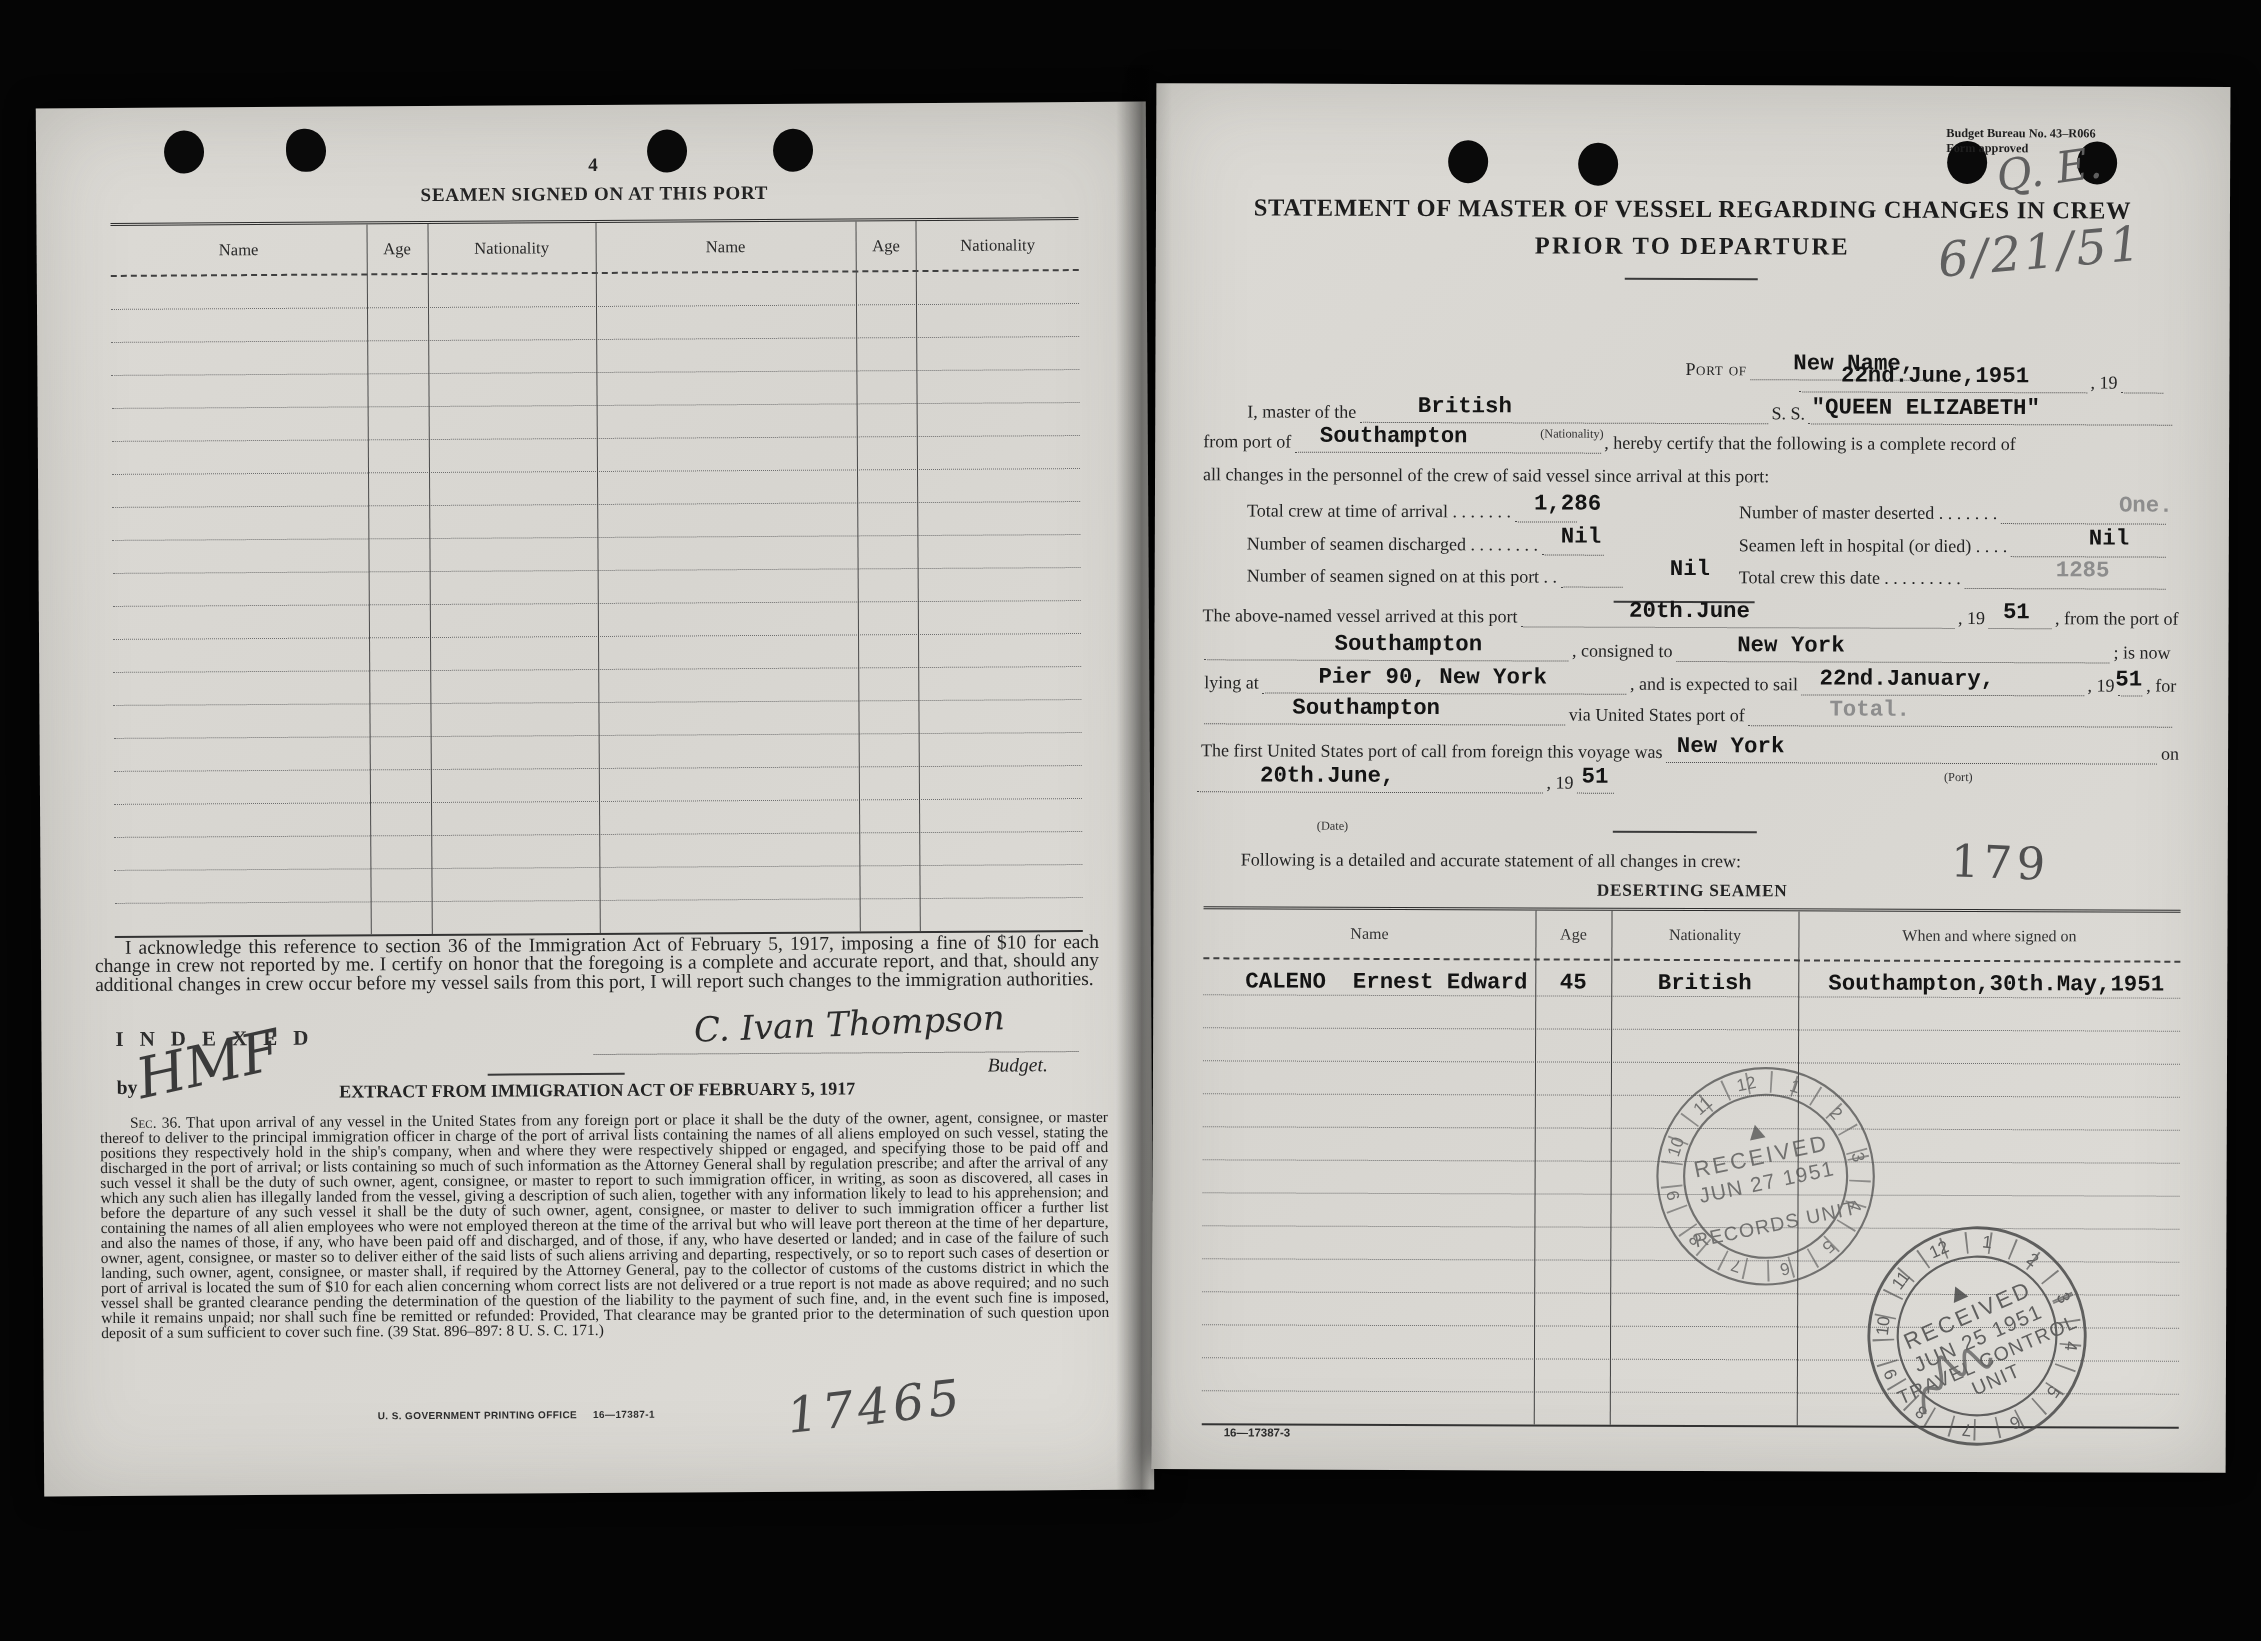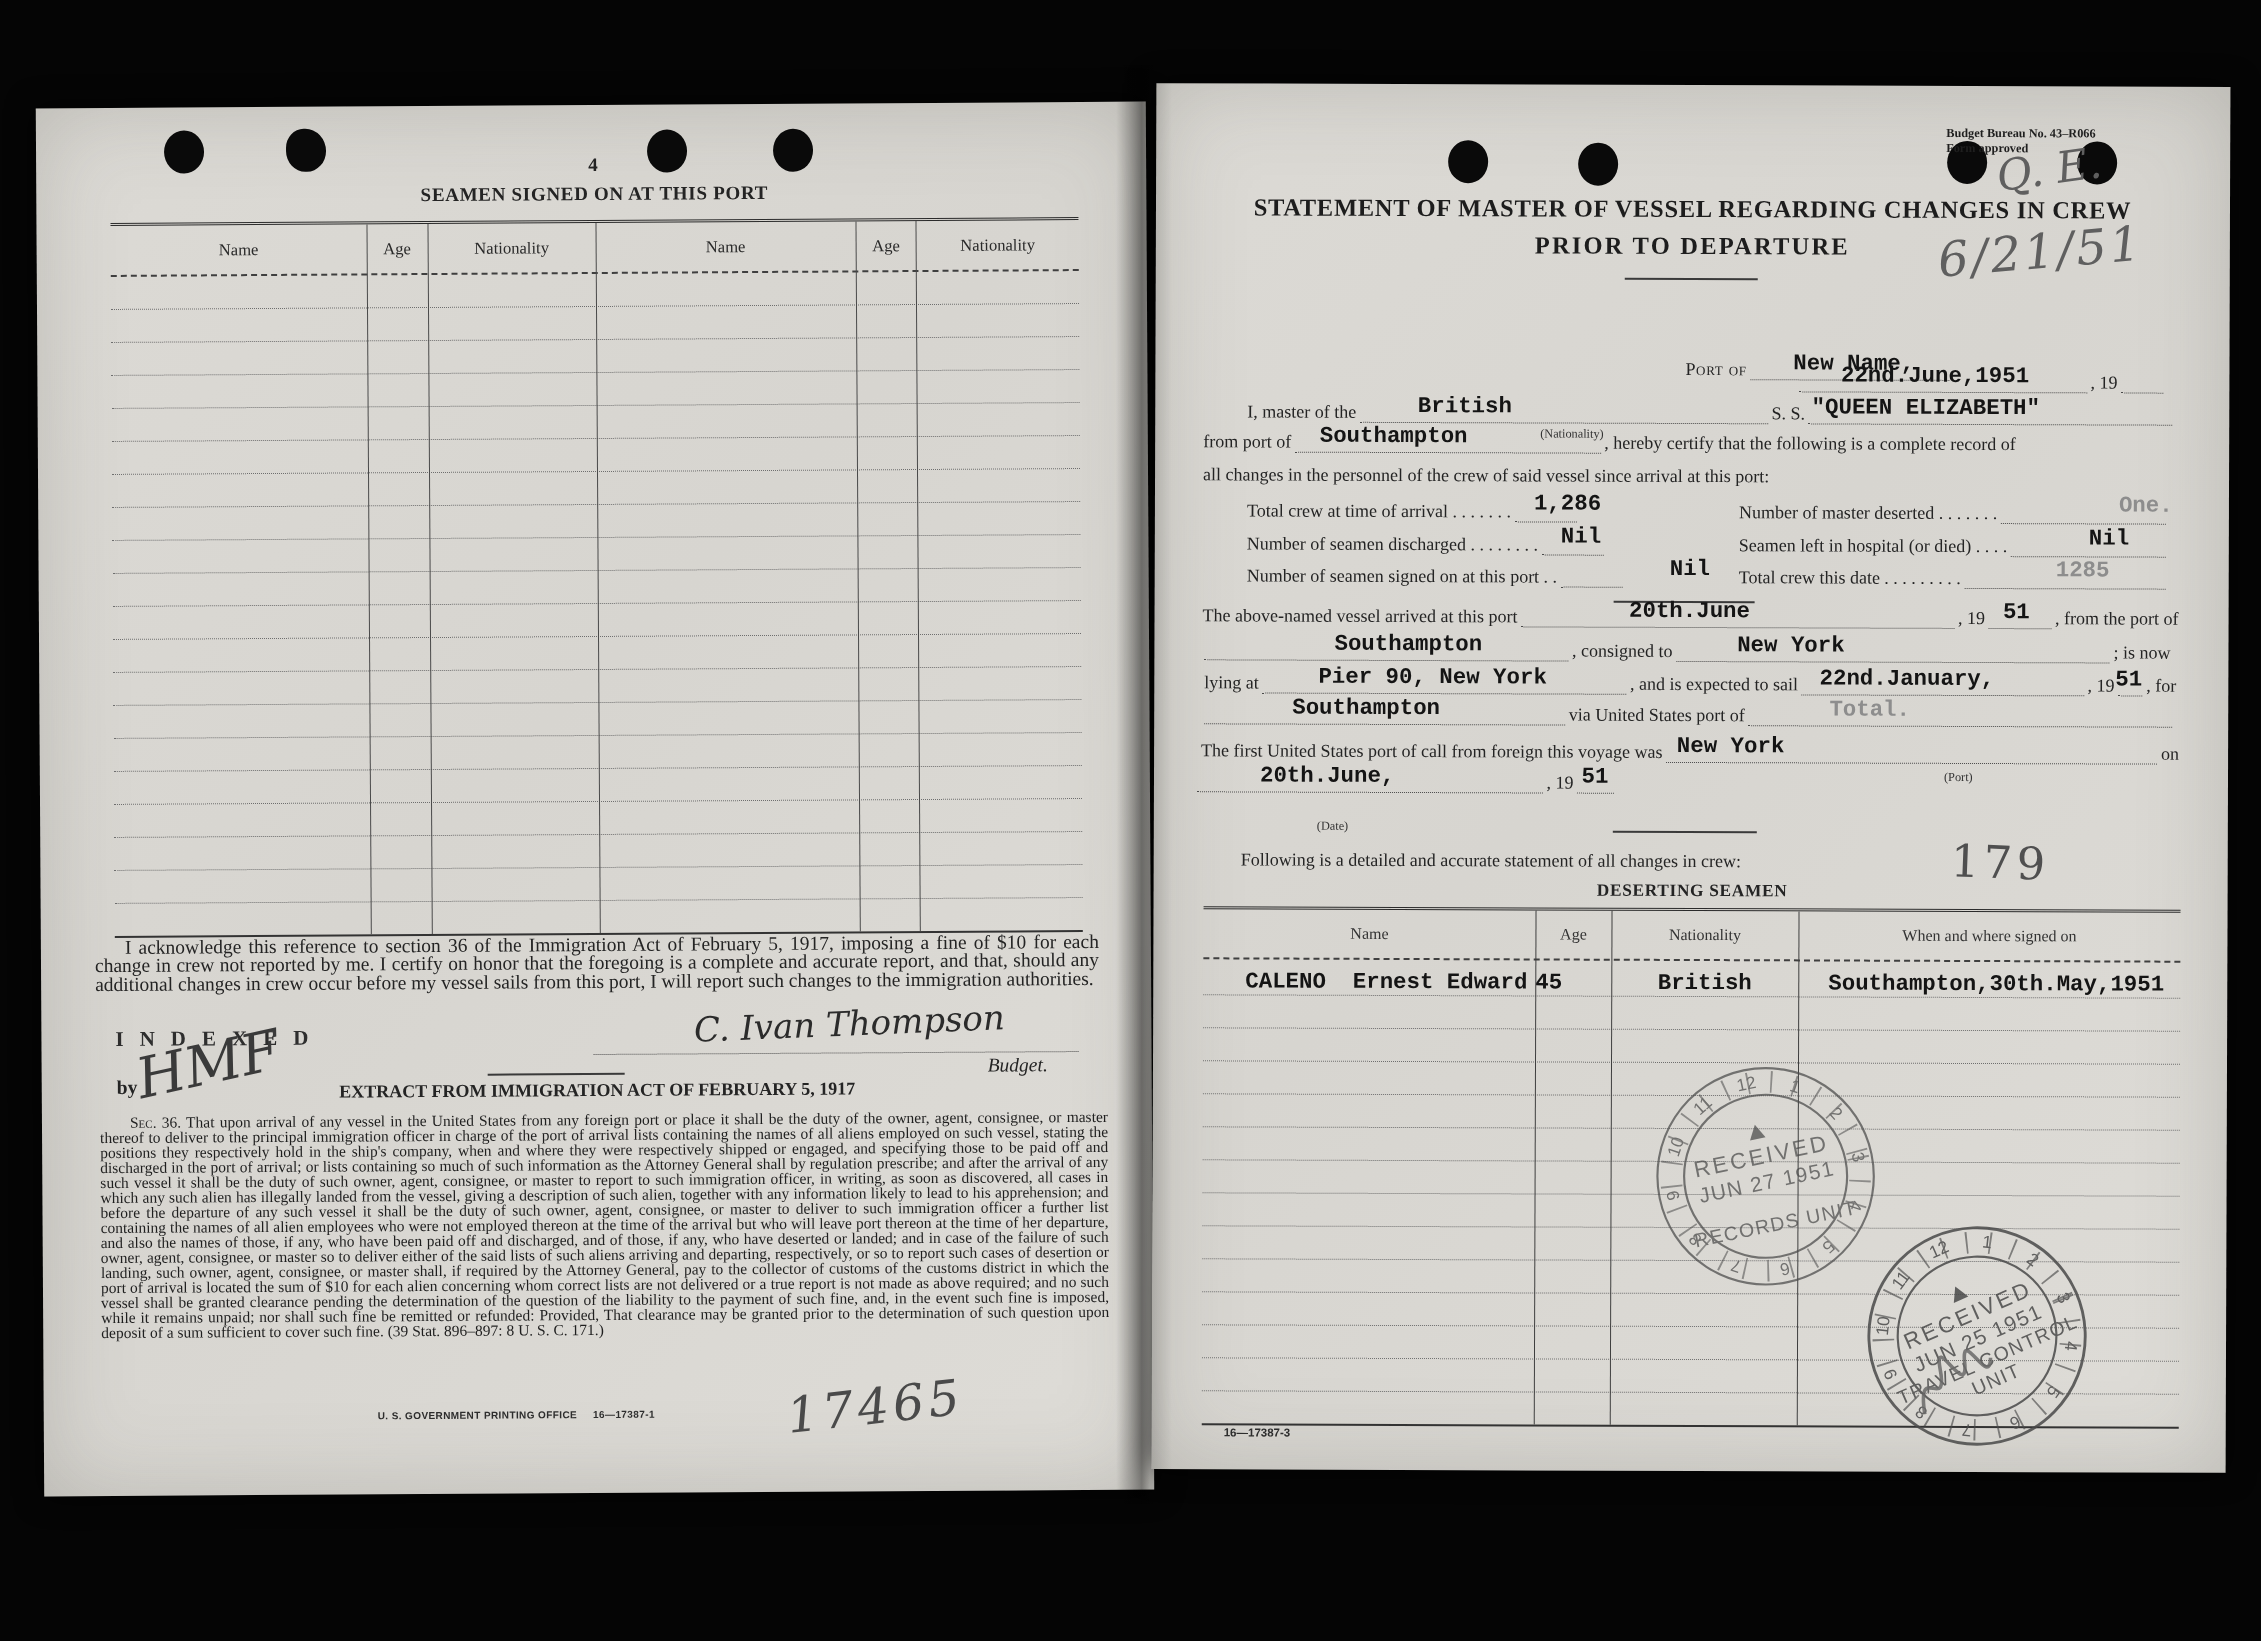--- a/index.html
+++ b/index.html
@@ -302,21 +302,21 @@
 
     <div class="rtable">
       <div class="rthead">
         <div style="width:332px;">Name</div>
         <div style="width:76px;">Age</div>
         <div style="width:187px;">Nationality</div>
         <div style="width:382px;">When and where signed on</div>
       </div>
       <div class="rrow1">
         <div class="rcell" style="width:332px;padding-left:42px;box-sizing:border-box;">CALENO  Ernest Edward</div>
-        <div class="rcell" style="width:76px;">45</div>
+        <div class="rcell" style="width:76px;text-align:center;">45</div>
         <div class="rcell" style="width:187px;text-align:center;">British</div>
         <div class="rcell" style="width:382px;padding-left:30px;box-sizing:border-box;">Southampton,30th.May,1951</div>
       </div>
       <div class="rrow"></div>
       <div class="rrow"></div>
       <div class="rrow"></div>
       <div class="rrow"></div>
       <div class="rrow"></div>
       <div class="rrow"></div>
       <div class="rrow"></div>

